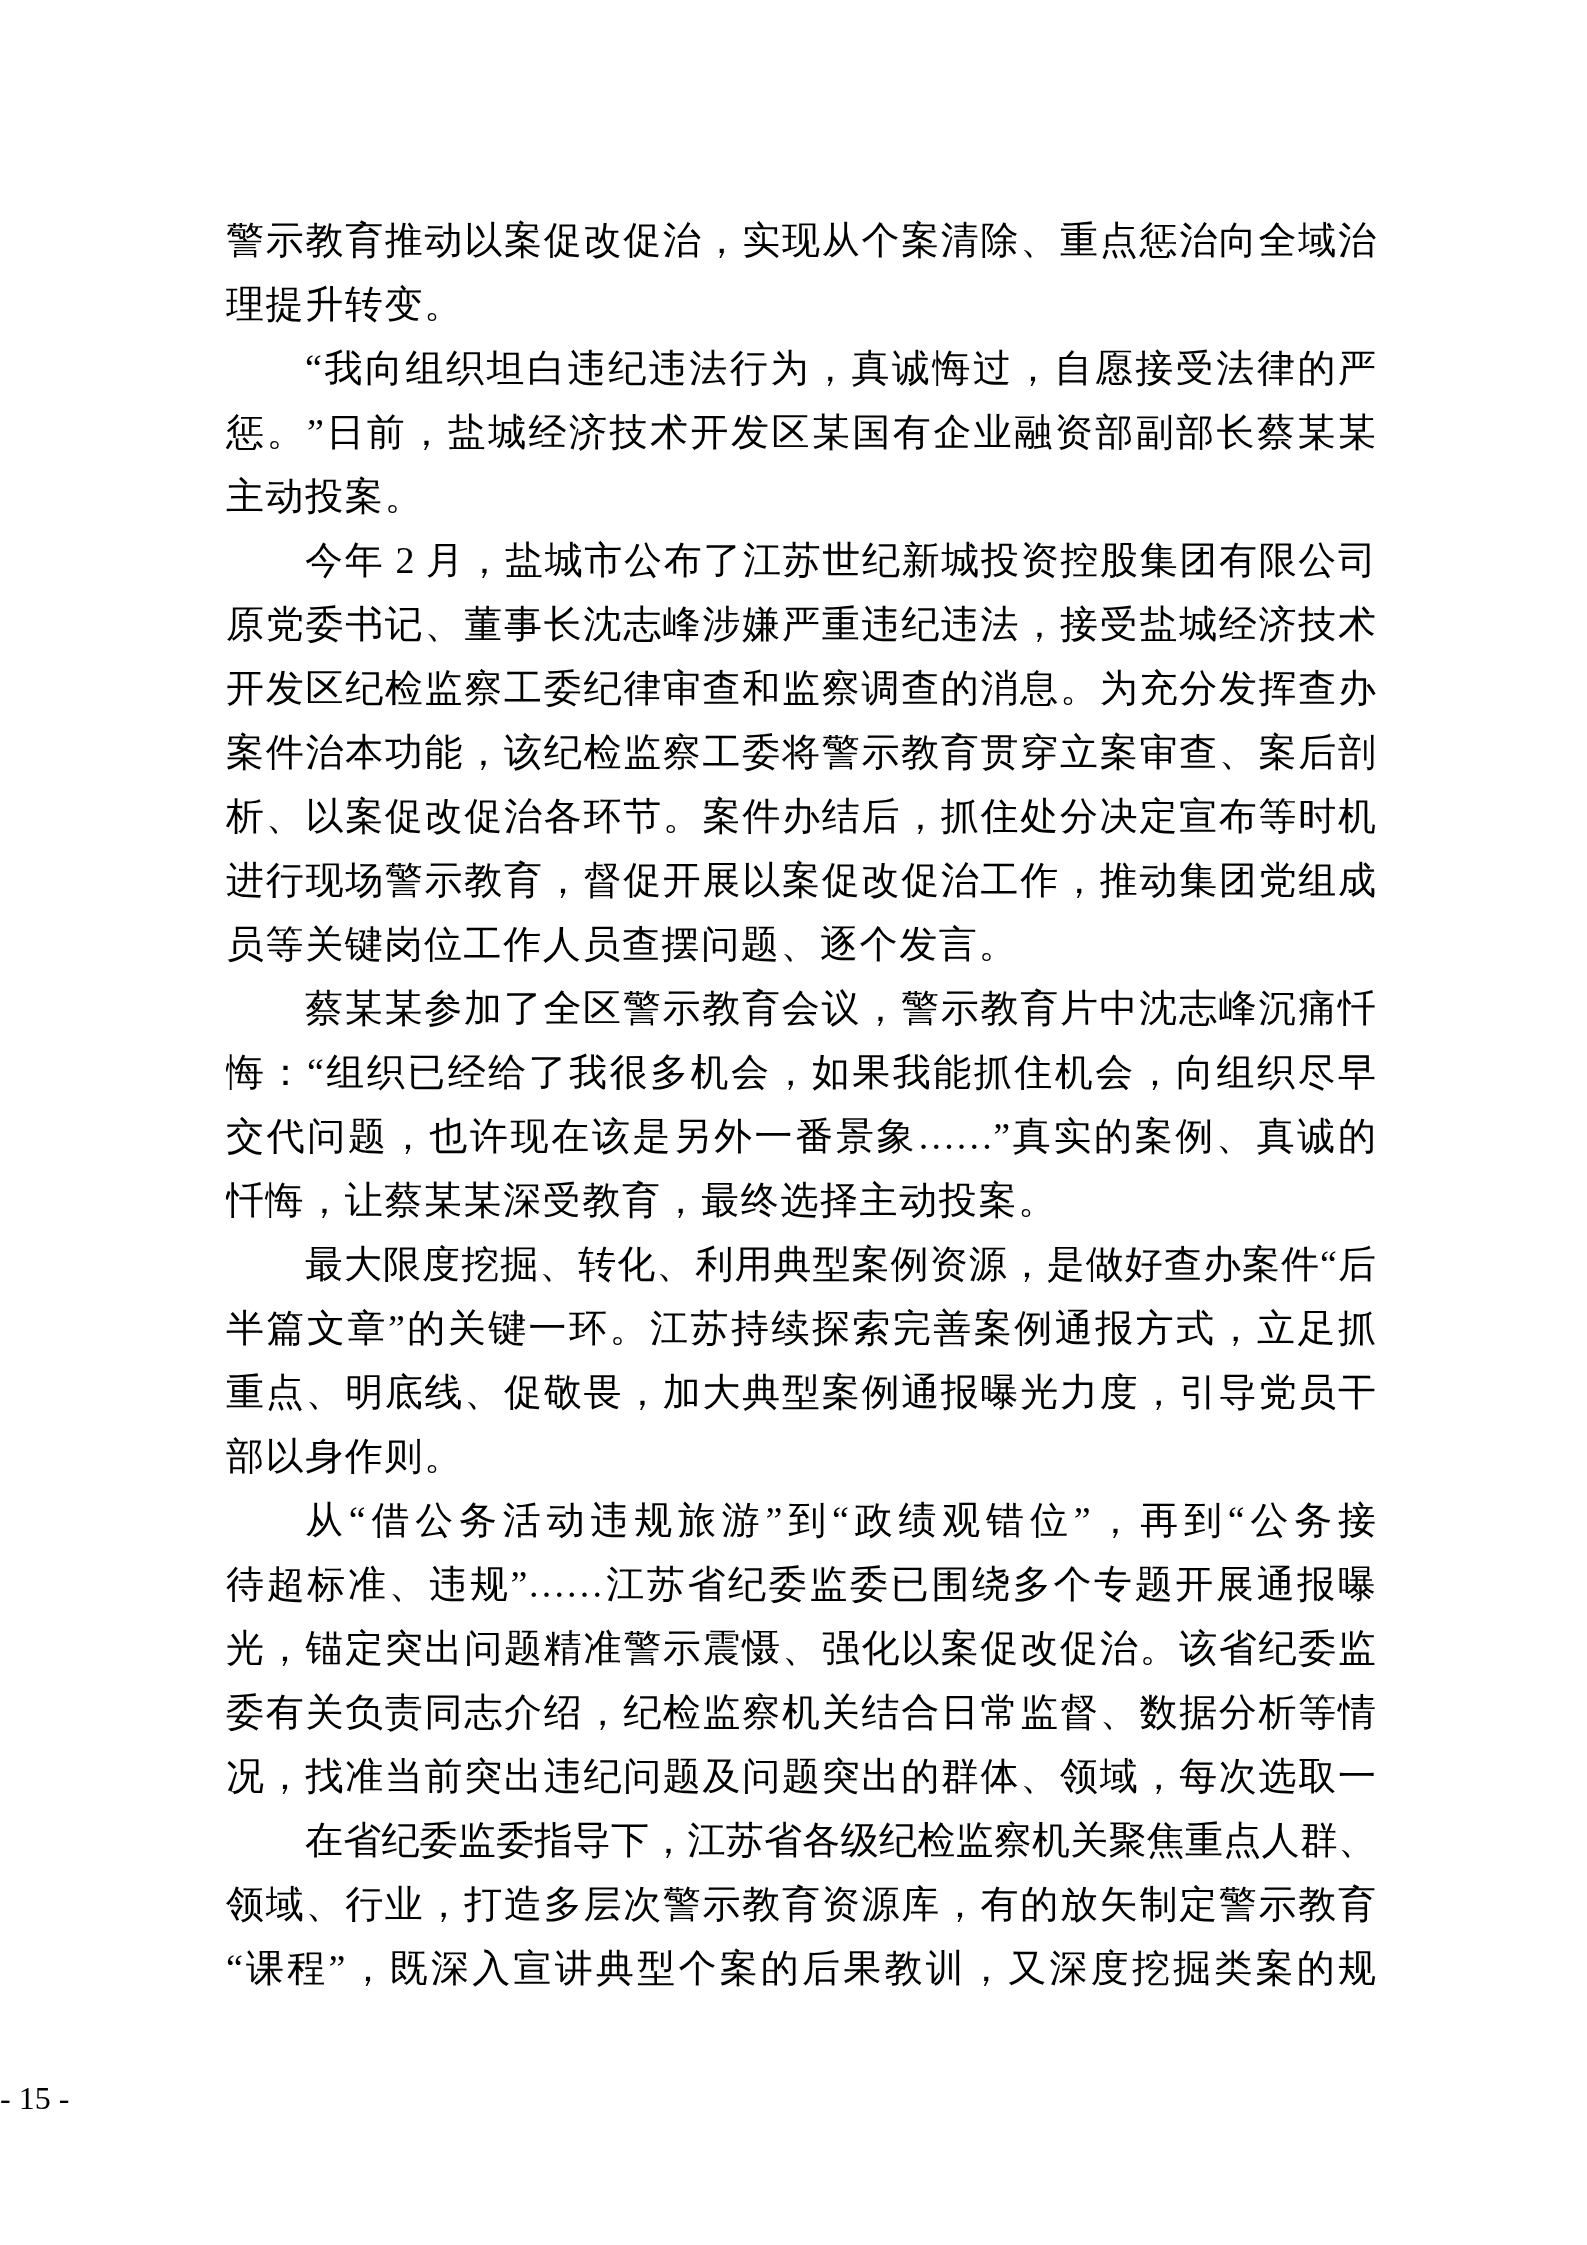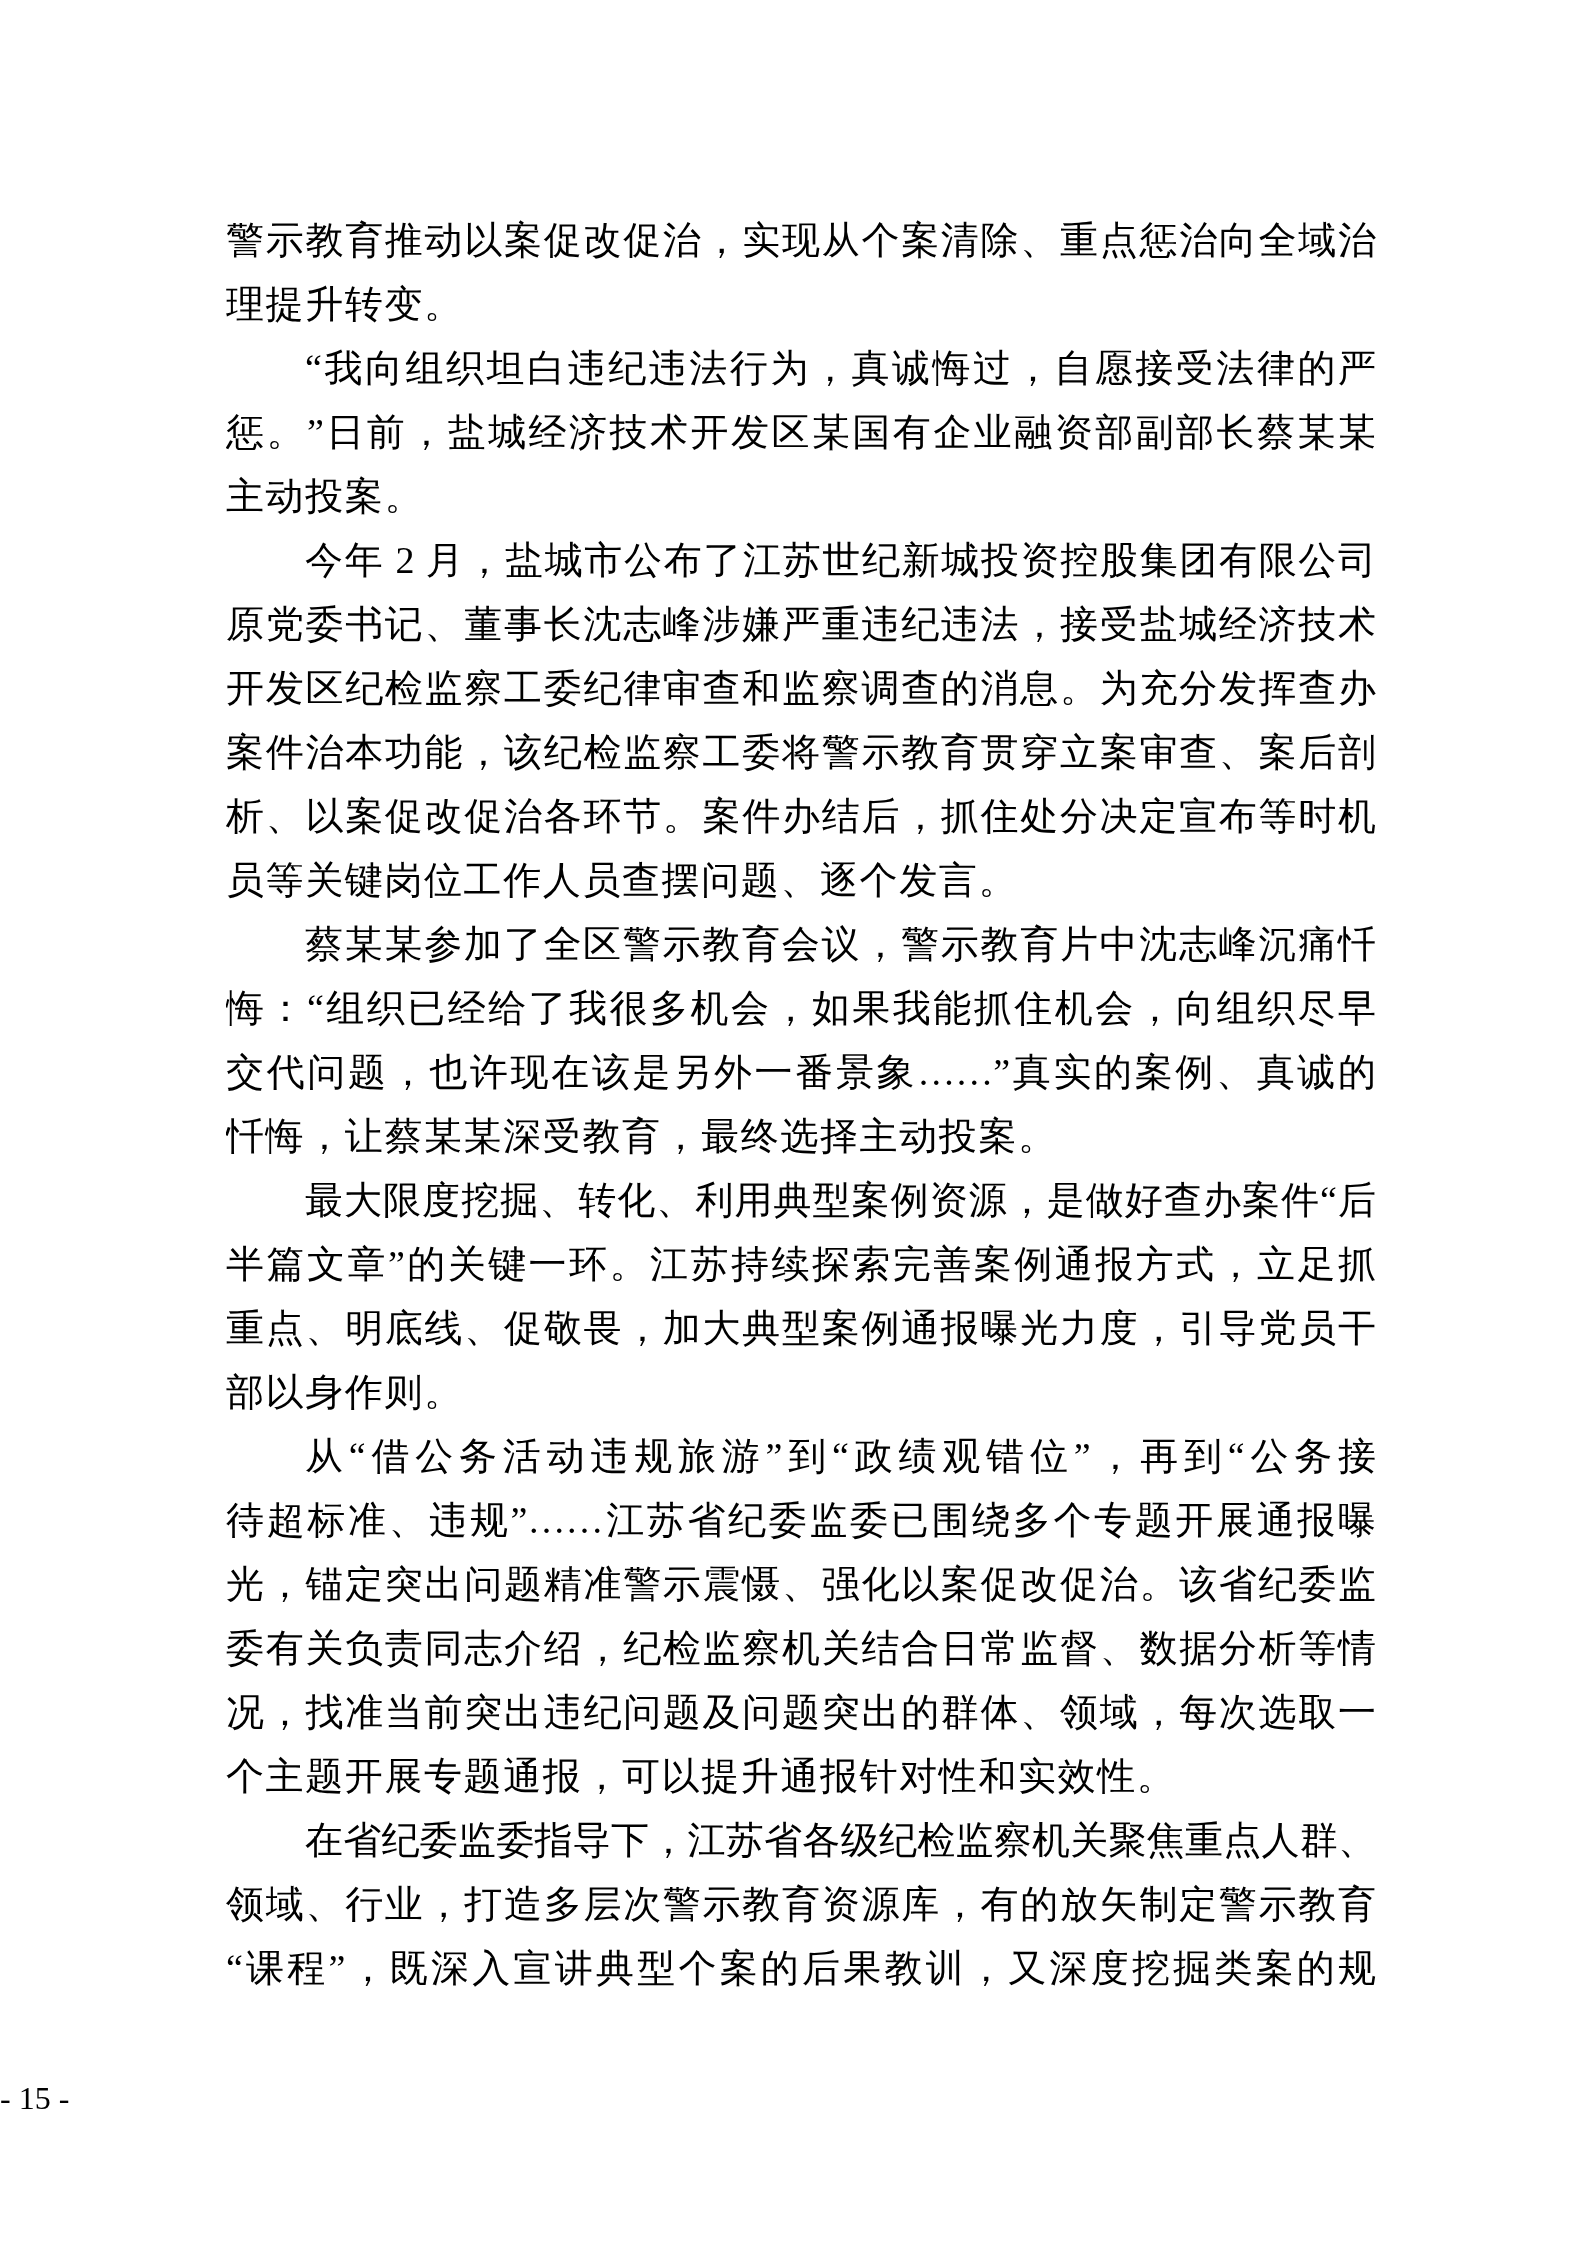--- a/index.html
+++ b/index.html
@@ -67,35 +67,35 @@
     <div class="line">警示教育推动以案促改促治，实现从个案清除、重点惩治向全域治</div>
     <div class="line end">理提升转变。</div>
     <div class="line indent">“我向组织坦白违纪违法行为，真诚悔过，自愿接受法律的严</div>
     <div class="line">惩。”日前，盐城经济技术开发区某国有企业融资部副部长蔡某某</div>
     <div class="line end">主动投案。</div>
     <div class="line indent">今年 2 月，盐城市公布了江苏世纪新城投资控股集团有限公司</div>
     <div class="line">原党委书记、董事长沈志峰涉嫌严重违纪违法，接受盐城经济技术</div>
     <div class="line">开发区纪检监察工委纪律审查和监察调查的消息。为充分发挥查办</div>
     <div class="line">案件治本功能，该纪检监察工委将警示教育贯穿立案审查、案后剖</div>
     <div class="line">析、以案促改促治各环节。案件办结后，抓住处分决定宣布等时机</div>
+    <div class="line">进行现场警示教育，督促开展以案促改促治工作，推动集团党组成</div>
     <div class="line end">员等关键岗位工作人员查摆问题、逐个发言。</div>
     <div class="line indent">蔡某某参加了全区警示教育会议，警示教育片中沈志峰沉痛忏</div>
     <div class="line">悔：“组织已经给了我很多机会，如果我能抓住机会，向组织尽早</div>
     <div class="line">交代问题，也许现在该是另外一番景象……”真实的案例、真诚的</div>
     <div class="line end">忏悔，让蔡某某深受教育，最终选择主动投案。</div>
     <div class="line indent">最大限度挖掘、转化、利用典型案例资源，是做好查办案件“后</div>
     <div class="line">半篇文章”的关键一环。江苏持续探索完善案例通报方式，立足抓</div>
     <div class="line">重点、明底线、促敬畏，加大典型案例通报曝光力度，引导党员干</div>
     <div class="line end">部以身作则。</div>
     <div class="line indent">从“借公务活动违规旅游”到“政绩观错位”，再到“公务接</div>
     <div class="line">待超标准、违规”……江苏省纪委监委已围绕多个专题开展通报曝</div>
     <div class="line">光，锚定突出问题精准警示震慑、强化以案促改促治。该省纪委监</div>
     <div class="line">委有关负责同志介绍，纪检监察机关结合日常监督、数据分析等情</div>
     <div class="line">况，找准当前突出违纪问题及问题突出的群体、领域，每次选取一</div>
-    <div class="line end">个主题开展专题通报，可以提升通报针对性和实效性。</div>
     <div class="line indent">在省纪委监委指导下，江苏省各级纪检监察机关聚焦重点人群、</div>
     <div class="line">领域、行业，打造多层次警示教育资源库，有的放矢制定警示教育</div>
     <div class="line">“课程”，既深入宣讲典型个案的后果教训，又深度挖掘类案的规</div>
   </div>
 
   <div class="footer">
     <span>- 15 -</span>
   </div>
 
 </div>

